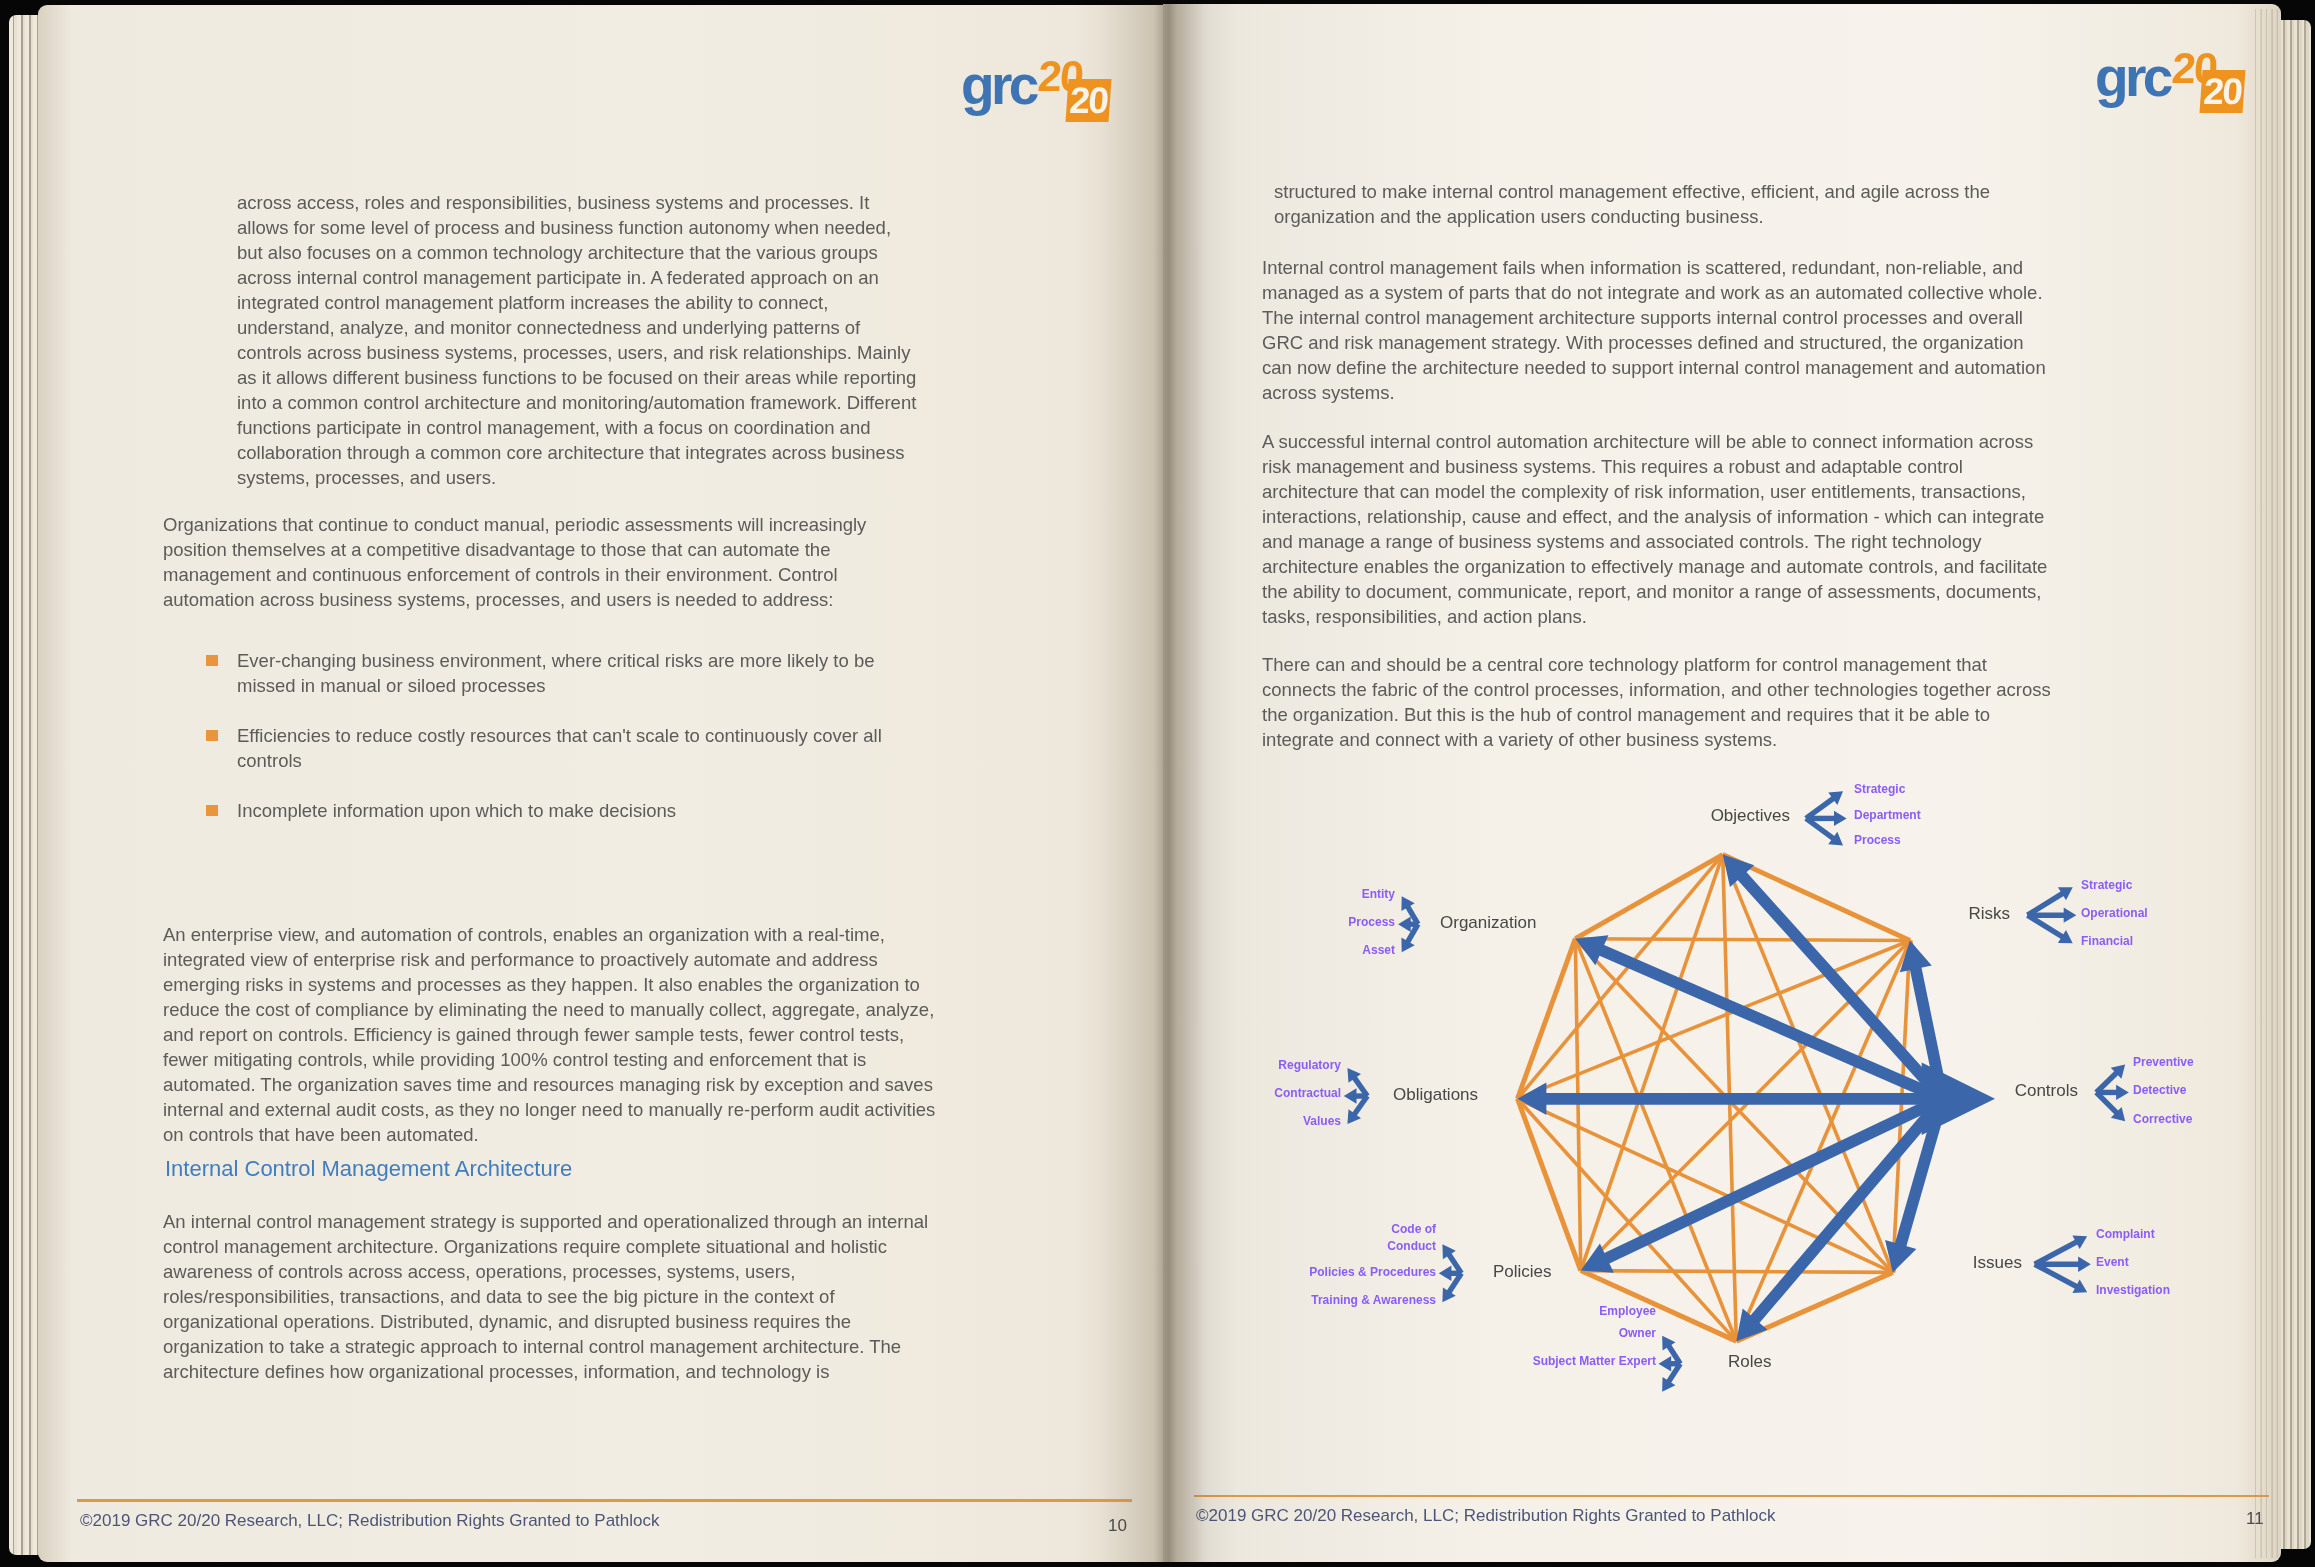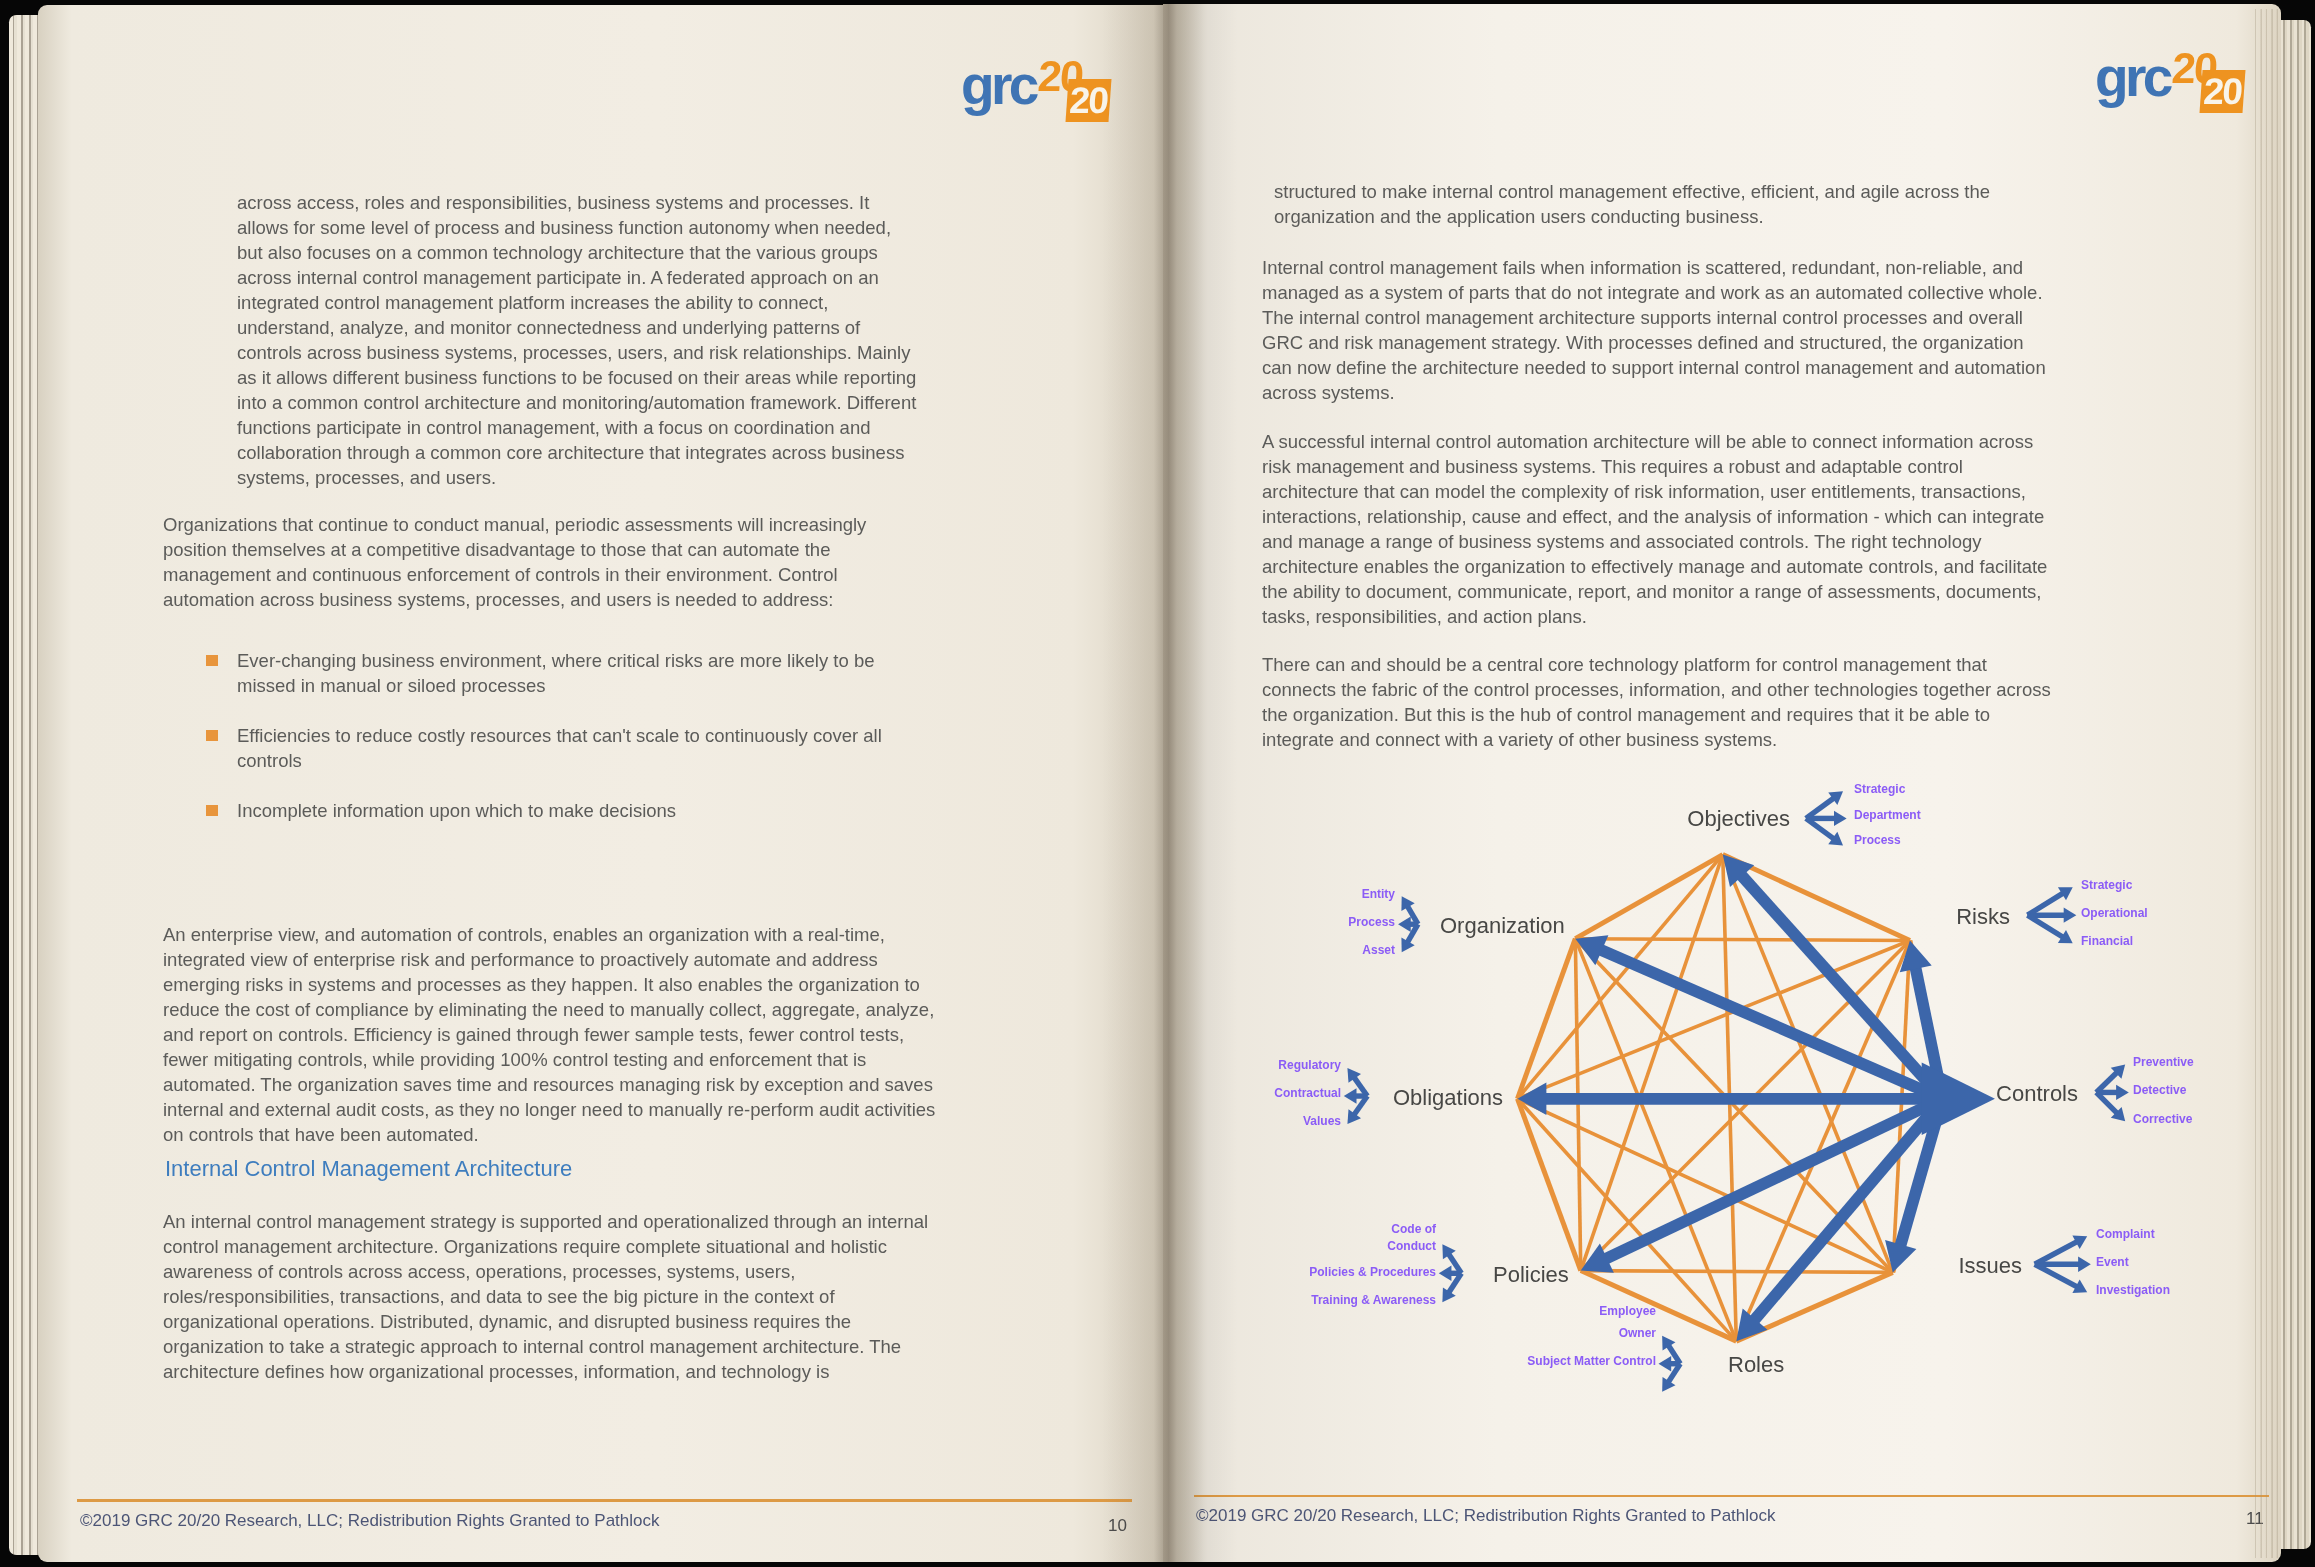--- a/index.html
+++ b/index.html
@@ -28,21 +28,21 @@
   .footer-text{position:absolute;font-size:17px;color:#4c5576;}
   .page-num{position:absolute;font-size:17px;color:#4b4b4b;}
   
   .logo{position:absolute;white-space:nowrap;}
   .lg-grc{font-size:55px;font-weight:bold;color:#3f74b4;letter-spacing:-3.6px;}
   .lg-20a{font-size:43px;font-weight:bold;color:#ee9320;margin-left:1.8px;letter-spacing:-1.8px;
           display:inline-block;transform:skewX(-4deg);vertical-align:12.7px;}
   .lg-20b{font-size:37px;font-weight:bold;color:#f8f4ea;background:#ee9320;padding:0.9px 2.7px 0 2.7px;
           margin-left:-14.5px;letter-spacing:-1.8px;display:inline-block;transform:skewX(-4deg);vertical-align:-9px;}
   
-  .dlabel{position:absolute;font-size:22px;color:#474745;white-space:nowrap;}
+  .dlabel{position:absolute;font-size:17px;color:#474745;white-space:nowrap;}
   .dsub{position:absolute;font-size:12px;color:#8b5cf6;white-space:nowrap;font-weight:bold;}
   .dsub.r{text-align:right;}
   .dsub.wrap{white-space:normal;width:83px;line-height:17px;}
   #diagram-svg{position:absolute;left:1257px;top:773px;}
 </style>
 </head>
 <body>
 
 <div class="stage">
 
@@ -238,17 +238,17 @@
 
   <div class="dsub r wrap" style="right:880px;top:1221px;">Code of Conduct</div>
   <div class="dsub r" style="right:880px;top:1265px;">Policies &amp; Procedures</div>
   <div class="dsub r" style="right:880px;top:1293px;">Training &amp; Awareness</div>
 
   <div class="dsub" style="left:2096px;top:1227px;">Complaint</div>
   <div class="dsub" style="left:2096px;top:1255px;">Event</div>
   <div class="dsub" style="left:2096px;top:1283px;">Investigation</div>
 
   <div class="dsub r" style="right:660px;top:1326px;">Owner</div>
-  <div class="dsub r" style="right:660px;top:1354px;">Subject Matter Control</div>
+  <div class="dsub r" style="right:660px;top:1354px;">Subject Matter Expert</div>
   <div class="dsub r" style="right:660px;top:1304px;text-align:right;">Employee</div>
 
 </div>
 
 
 </body></html>

